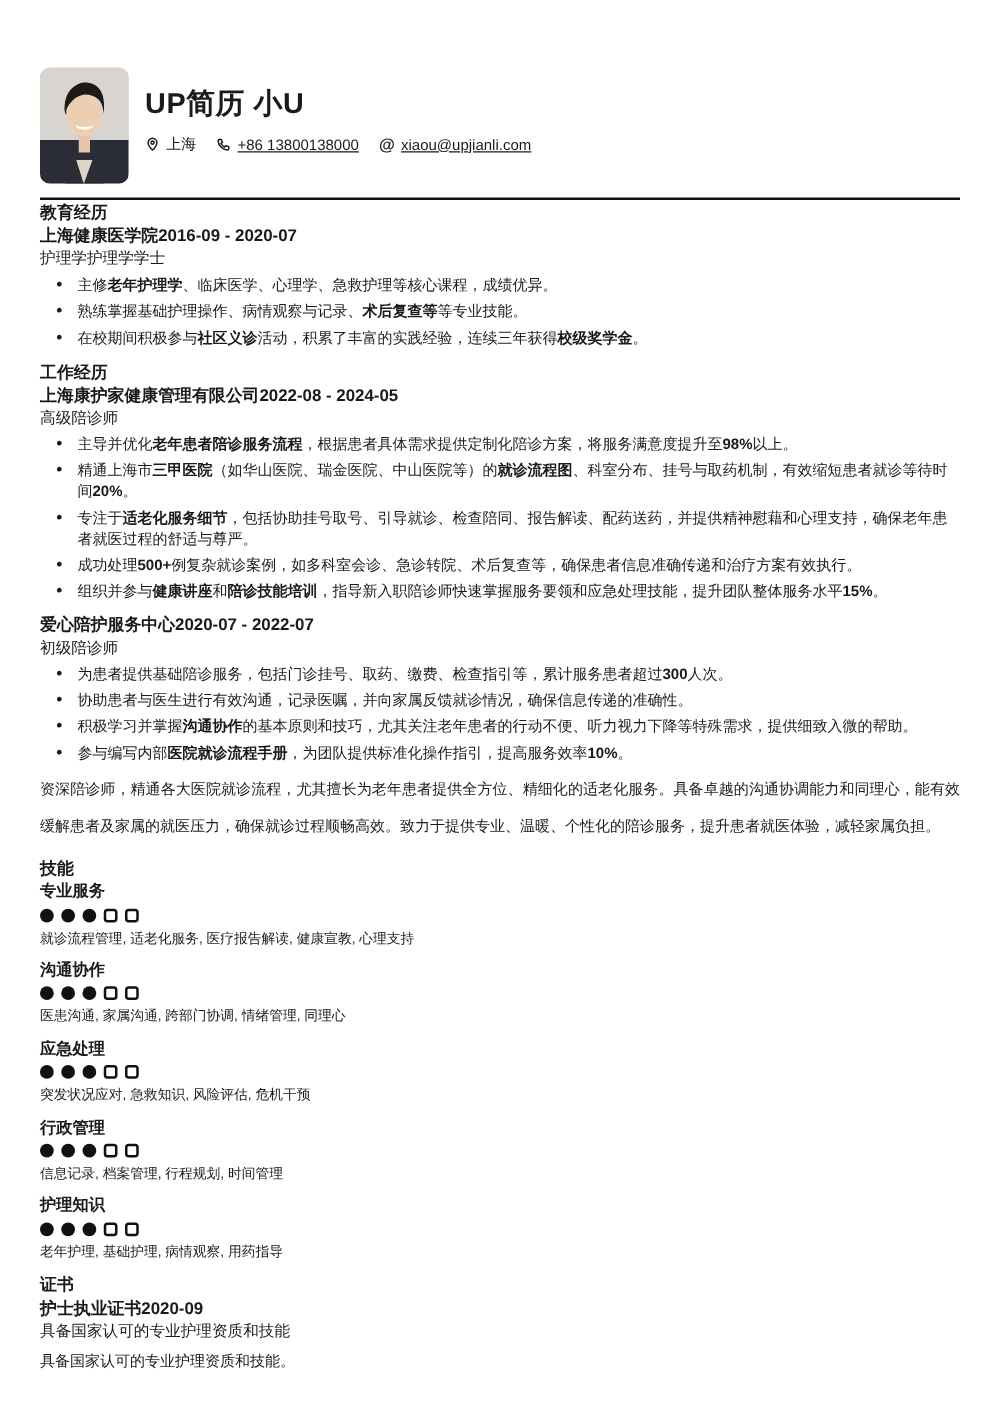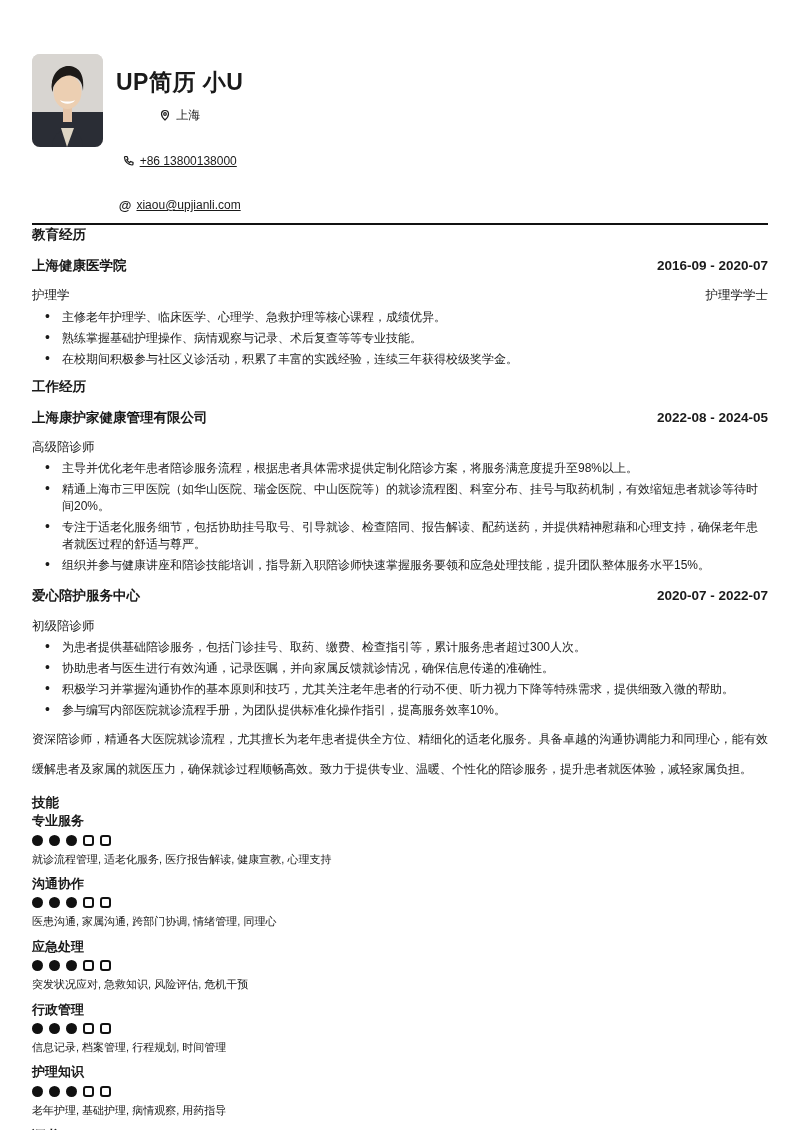--- a/index.html
+++ b/index.html
@@ -15,40 +15,40 @@
 
   
   .header { display: flex; gap: 13px; }
   .photo {
     width: 71px; height: 93px; border-radius: 8px; overflow: hidden; flex: none;
     background: #d8d5d1;
   }
   .photo svg { display: block; }
   .header-text { padding-top: 13px; }
   .name { font-size: 23px; font-weight: 700; letter-spacing: 0.5px; }
-  .contacts { display: flex; align-items: center; gap: 30px; margin-top: 9px; flex-direction: column; }
+  .contacts { display: flex; align-items: center; gap: 16px; margin-top: 9px; }
   .contact { display: flex; align-items: center; gap: 5px; }
   .contact svg { display: block; }
   .at-glyph { font-weight: 700; font-size: 13px; line-height: 1; }
   .contact-link { color: inherit; text-decoration: underline; cursor: pointer; }
   .divider { border: none; border-top: 2px solid #111111; margin-top: 11px; }
 
   
   .sec-title { font-size: 13.5px; font-weight: 700; line-height: 1.25; margin-top: 11px; }
   .sec-title.tight { margin-top: 2px; }
-  .row { display: flex; justify-content: space-between; align-items: baseline; margin-top: 13px; line-height: 1.3; }
+  .row { display: flex; justify-content: flex-start; align-items: baseline; margin-top: 1px; line-height: 1.3; }
   .strong { font-size: 13.5px; font-weight: 700; }
   .sub { font-size: 12.5px; }
   .mt8 { margin-top: 9px; }
 
   
   ul.bullets { list-style: none; margin-top: 5px; }
   ul.bullets li { position: relative; padding-left: 30px; line-height: 17px; margin-top: 4px; }
   ul.bullets li::before { content: "\2022"; position: absolute; left: 13px; top: -1px; font-size: 14px; }
-  .b { font-weight: 400; }
+  .b { font-weight: 700; }
 
   
   .summary-text { margin-top: 5px; line-height: 30px; text-align: justify; }
 
   
   .skill { margin-bottom: 9px; }
   .skill-name { font-size: 13px; font-weight: 700; line-height: 1.35; }
   .skill-dots { display: flex; gap: 6px; margin-top: 5px; height: 11px; }
   .dot { width: 11px; height: 11px; display: inline-block; }
   .dot.filled { background: #111111; border-radius: 50%; }
@@ -137,20 +137,21 @@
       <div class="row">
         <span class="sub">高级陪诊师</span>
       </div>
       <ul class="bullets">
   <li><span><span>主导并优化</span><span class="b">老年患者陪诊服务流程</span><span>，根据患者具体需求提供定制化陪诊方案，将服务满意度提升至</span><span class="b">98%</span><span>以上。</span></span></li>
 
   <li><span><span>精通上海市</span><span class="b">三甲医院</span><span>（如华山医院、瑞金医院、中山医院等）的</span><span class="b">就诊流程图</span><span>、科室分布、挂号与取药机制，有效缩短患者就诊等待时间</span><span class="b">20%</span><span>。</span></span></li>
 
   <li><span><span>专注于</span><span class="b">适老化服务细节</span><span>，包括协助挂号取号、引导就诊、检查陪同、报告解读、配药送药，并提供精神慰藉和心理支持，确保老年患者就医过程的舒适与尊严。</span></span></li>
 
+  <li><span><span>成功处理</span><span class="b">500+</span><span>例复杂就诊案例，如多科室会诊、急诊转院、术后复查等，确保患者信息准确传递和治疗方案有效执行。</span></span></li>
 
   <li><span><span>组织并参与</span><span class="b">健康讲座</span><span>和</span><span class="b">陪诊技能培训</span><span>，指导新入职陪诊师快速掌握服务要领和应急处理技能，提升团队整体服务水平</span><span class="b">15%</span><span>。</span></span></li>
 </ul>
     </div>
 
     <div class="mt8">
       <div class="row">
         <span class="strong">爱心陪护服务中心</span>
         <span class="strong">2020-07 - 2022-07</span>
       </div>

